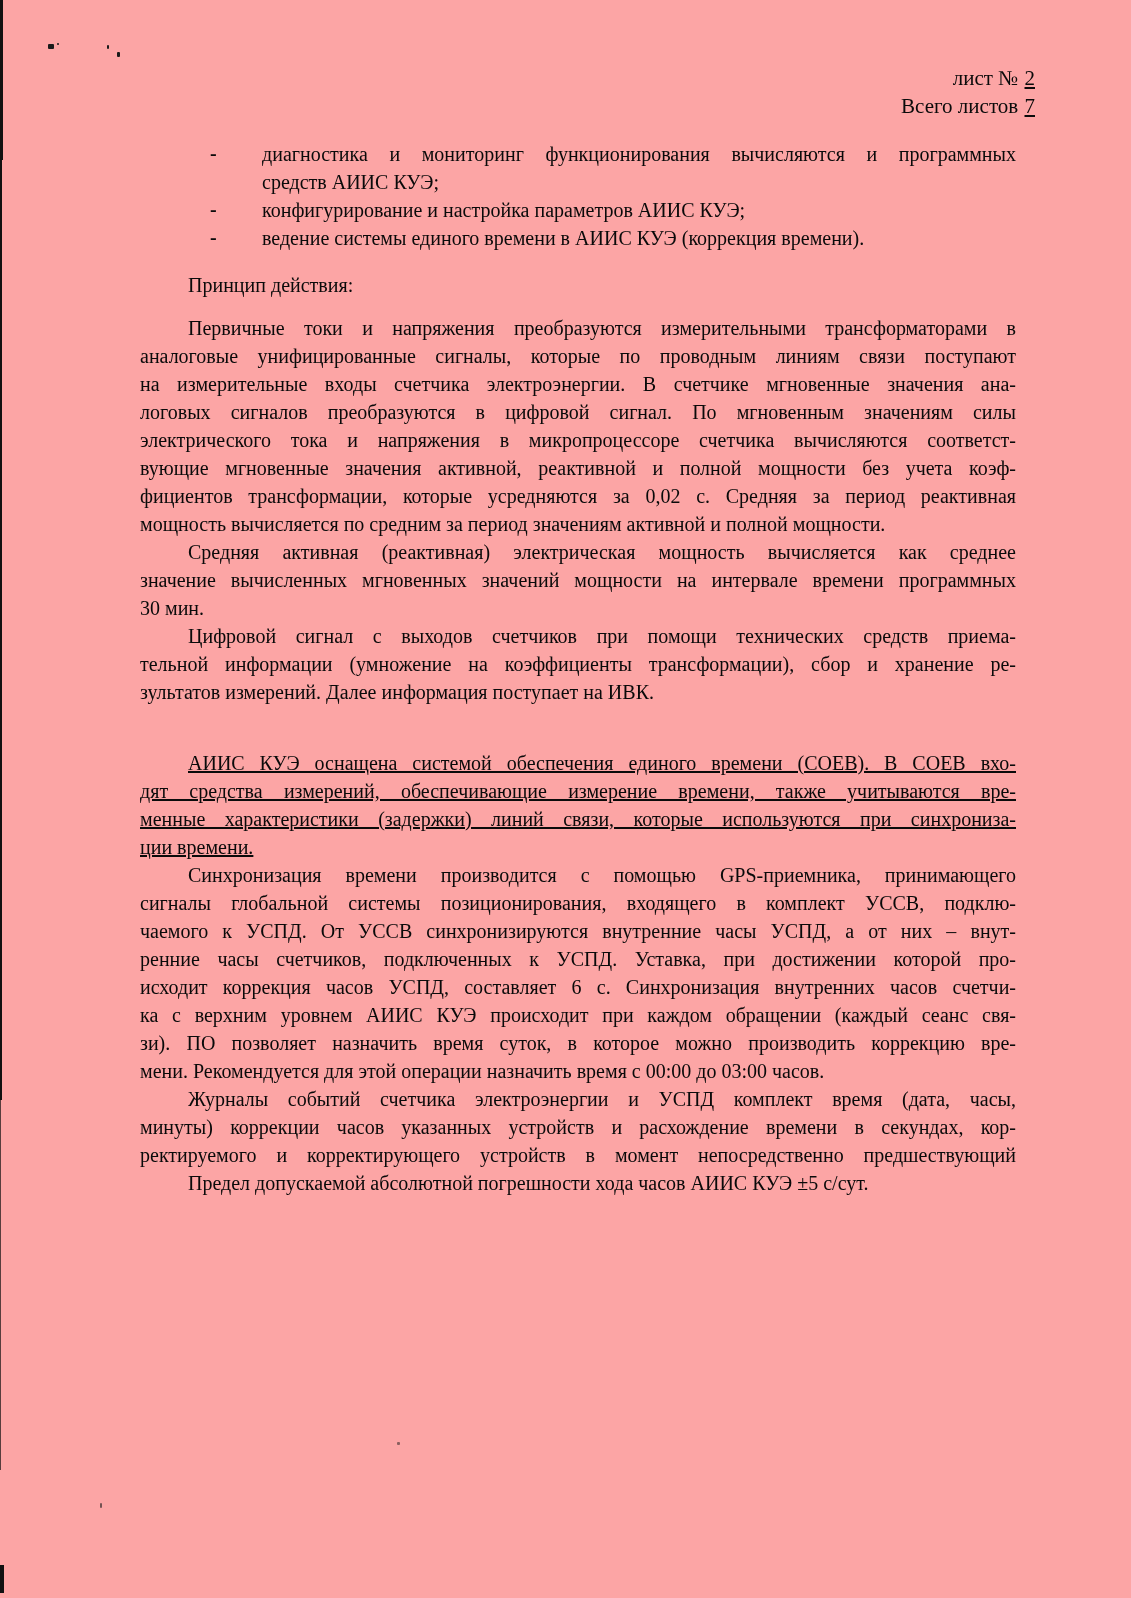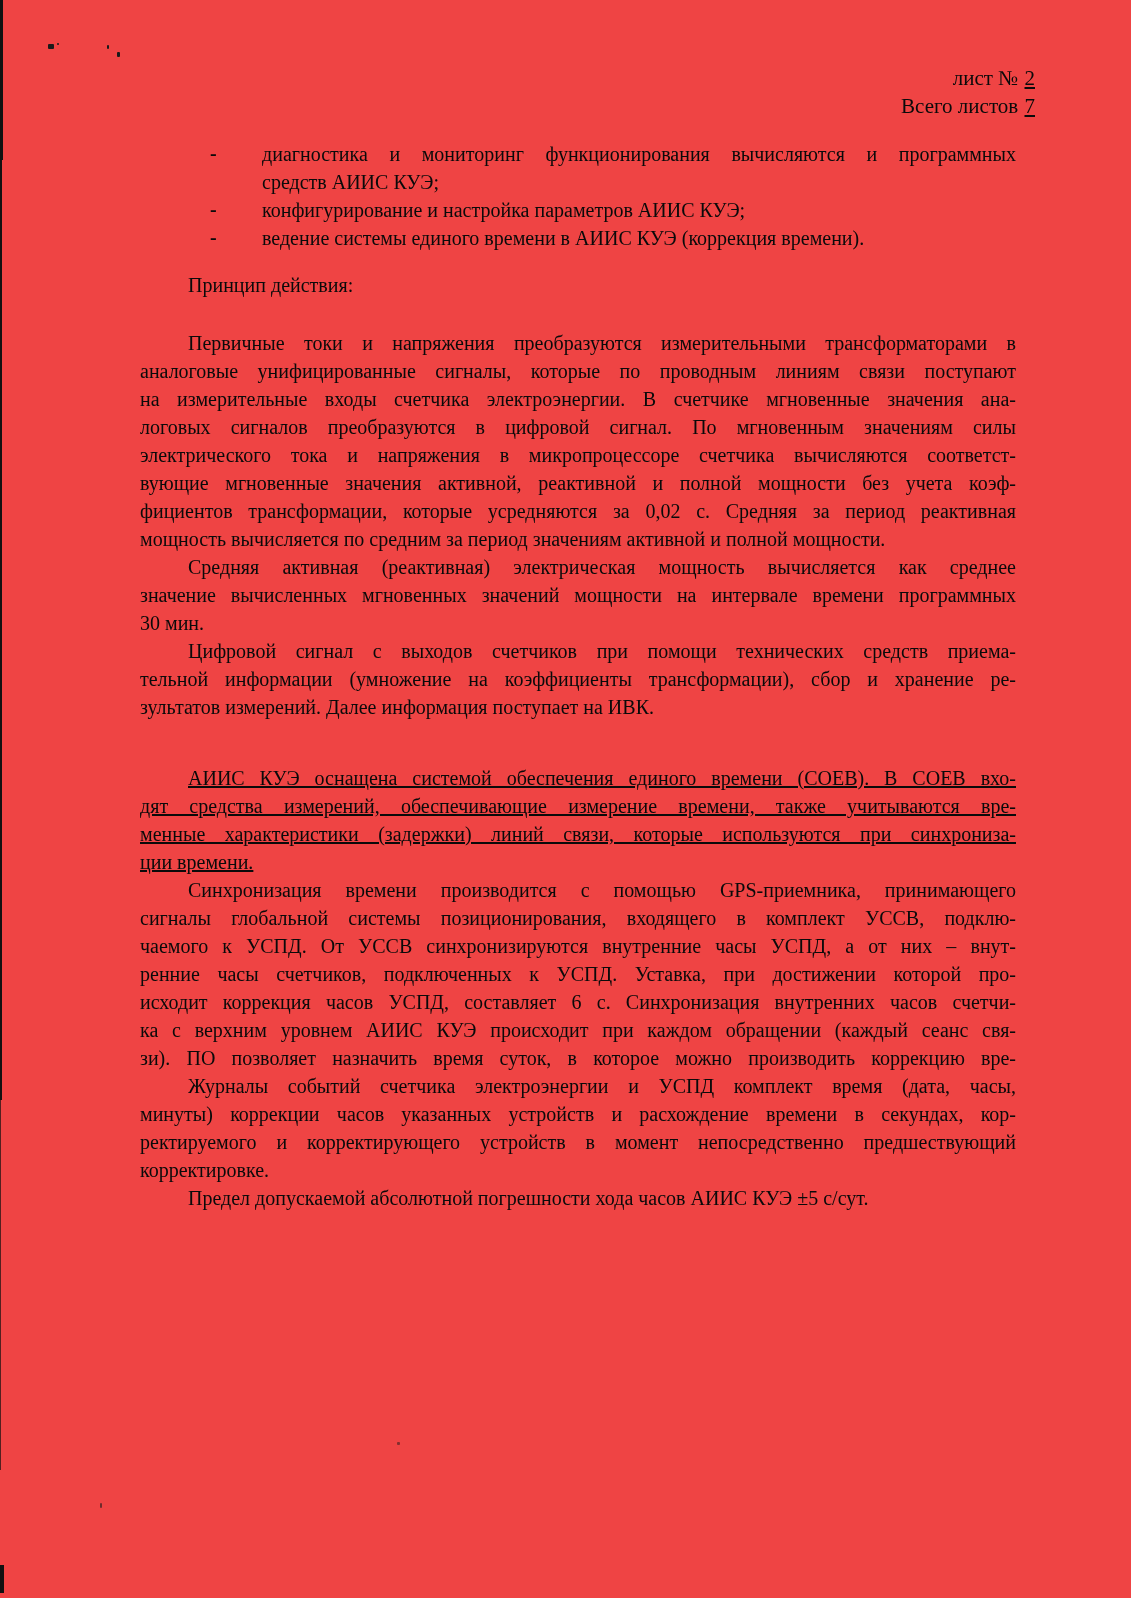--- a/index.html
+++ b/index.html
@@ -4,21 +4,21 @@
 <style>
   html, body {
     margin: 0;
     padding: 0;
     background: #ffffff;
   }
   .page {
     position: relative;
     width: 1131px;
     height: 1598px;
-    background: #ef4444;
+    background: #fca5a5;
     overflow: hidden;
     font-family: "Liberation Serif", "DejaVu Serif", serif;
     color: #0a0a0a;
   }
   
   .edge-line {
     position: absolute;
     background: #111;
   }
   .speck {
@@ -67,21 +67,21 @@
   .bullet-marker {
     position: absolute;
     left: 70px;
     top: -1px;
     font-weight: bold;
   }
   .section-heading {
     margin-top: 19px;
   }
   .paragraphs {
-    margin-top: 30px;
+    margin-top: 15px;
   }
   .para.gap-before {
     margin-top: 43px;
     text-decoration: underline;
   }
 </style>
 </head>
 <body>
 
 <div class="page">
@@ -147,26 +147,26 @@
           <div class="line last">ции времени.</div>
         </div>
         <div class="para">
           <div class="line first">Синхронизация времени производится с помощью GPS-приемника, принимающего</div>
           <div class="line">сигналы глобальной системы позиционирования, входящего в комплект УССВ, подклю-</div>
           <div class="line">чаемого к УСПД. От УССВ синхронизируются внутренние часы УСПД, а от них – внут-</div>
           <div class="line">ренние часы счетчиков, подключенных к УСПД. Уставка, при достижении которой про-</div>
           <div class="line">исходит коррекция часов УСПД, составляет 6 с. Синхронизация внутренних часов счетчи-</div>
           <div class="line">ка с верхним уровнем АИИС КУЭ происходит при каждом обращении (каждый сеанс свя-</div>
           <div class="line">зи). ПО позволяет назначить время суток, в которое можно производить коррекцию вре-</div>
+          <div class="line last">мени. Рекомендуется для этой операции назначить время с 00:00 до 03:00 часов.</div>
         </div>
         <div class="para">
           <div class="line first">Журналы событий счетчика электроэнергии и УСПД комплект время (дата, часы,</div>
           <div class="line">минуты) коррекции часов указанных устройств и расхождение времени в секундах, кор-</div>
           <div class="line">ректируемого и корректирующего устройств в момент непосредственно предшествующий</div>
-          <div class="line last">корректировке.</div>
         </div>
         <div class="para">
           <div class="line first last">Предел допускаемой абсолютной погрешности хода часов АИИС КУЭ ±5 с/сут.</div>
         </div>
       </div>
   </div>
 
 </div>
 
 </body></html>

